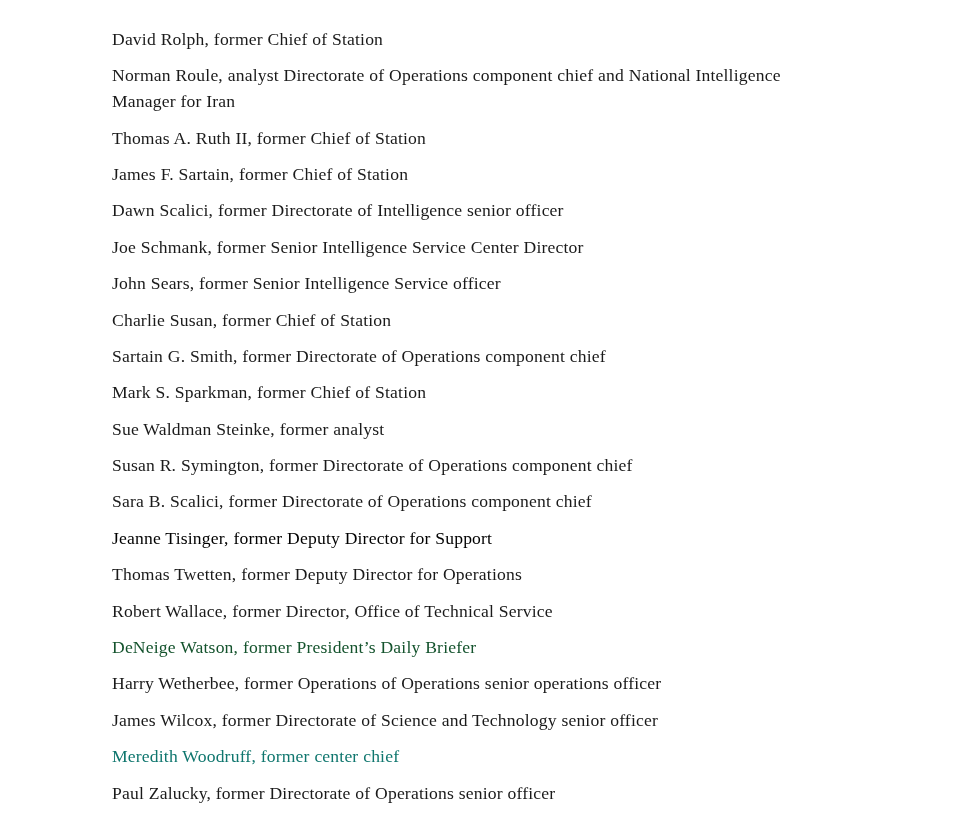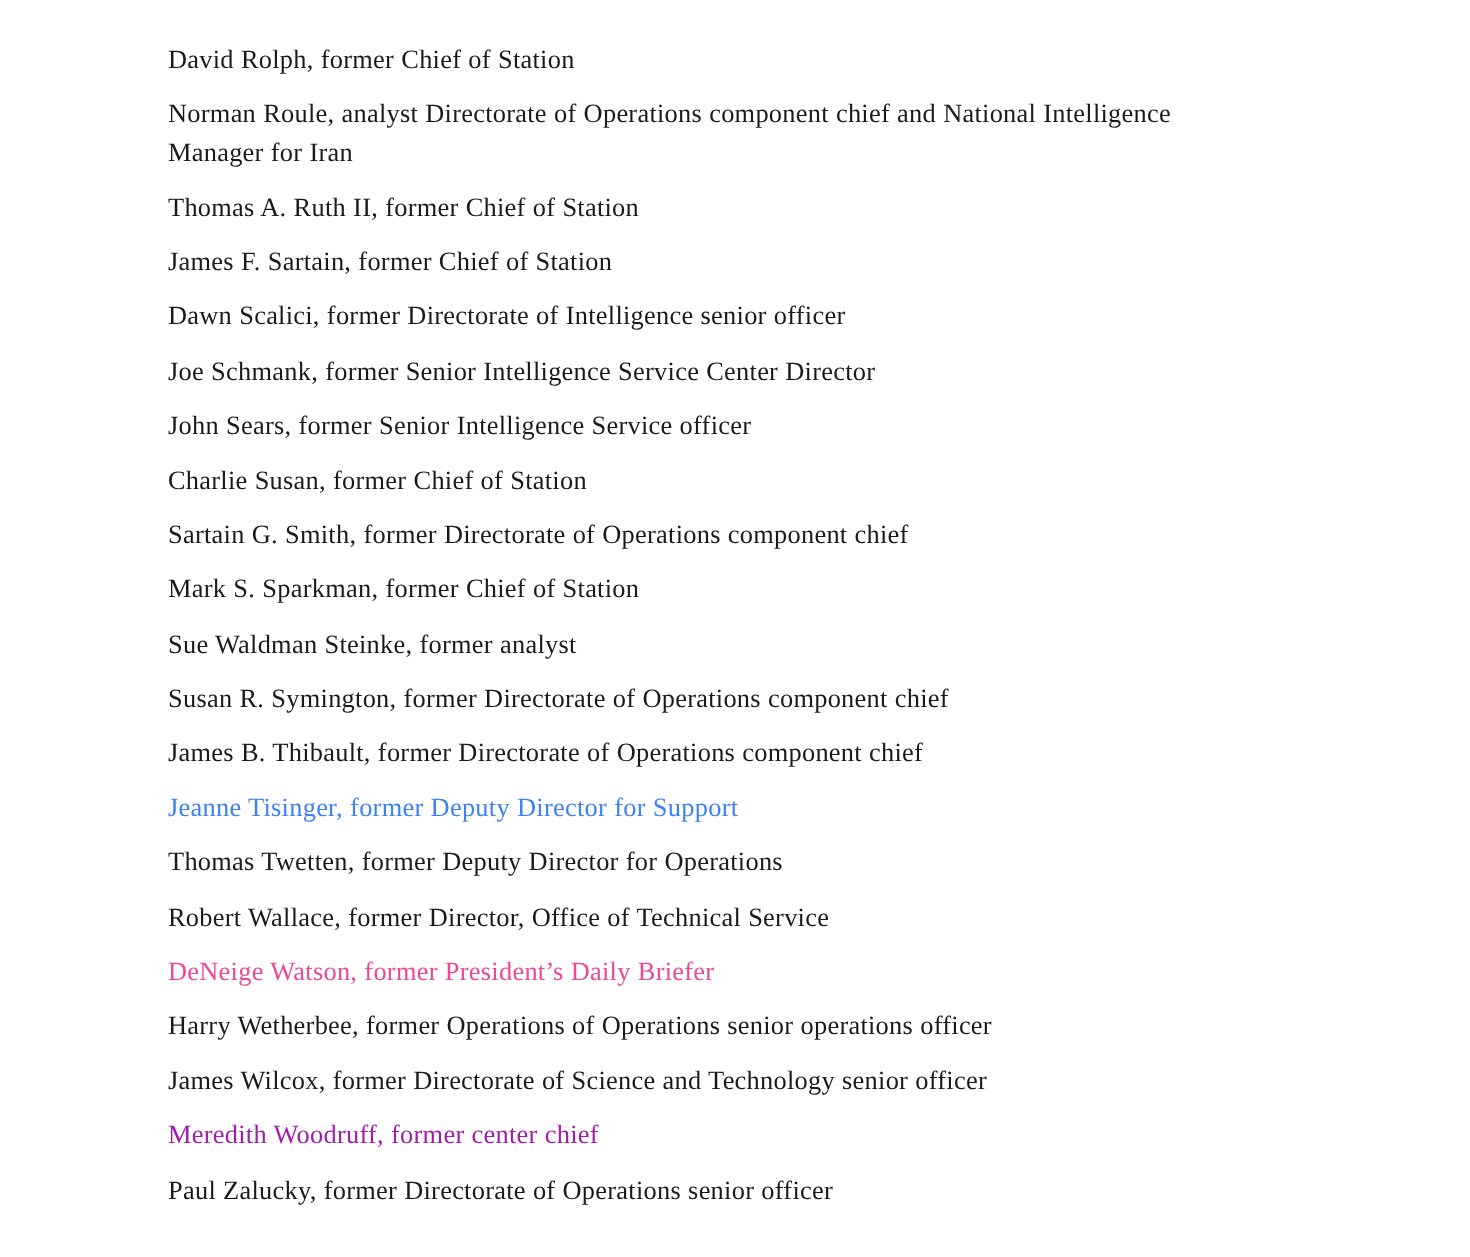--- a/index.html
+++ b/index.html
@@ -54,24 +54,24 @@
     <p class="entry" style="color: rgb(26, 26, 26);">Thomas A. Ruth II, former Chief of Station</p>
     <p class="entry" style="color: rgb(26, 26, 26);">James F. Sartain, former Chief of Station</p>
     <p class="entry" style="color: rgb(26, 26, 26);">Dawn Scalici, former Directorate of Intelligence senior officer</p>
     <p class="entry" style="color: rgb(26, 26, 26);">Joe Schmank, former Senior Intelligence Service Center Director</p>
     <p class="entry" style="color: rgb(26, 26, 26);">John Sears, former Senior Intelligence Service officer</p>
     <p class="entry" style="color: rgb(26, 26, 26);">Charlie Susan, former Chief of Station</p>
     <p class="entry" style="color: rgb(26, 26, 26);">Sartain G. Smith, former Directorate of Operations component chief</p>
     <p class="entry" style="color: rgb(26, 26, 26);">Mark S. Sparkman, former Chief of Station</p>
     <p class="entry" style="color: rgb(26, 26, 26);">Sue Waldman Steinke, former analyst</p>
     <p class="entry" style="color: rgb(26, 26, 26);">Susan R. Symington, former Directorate of Operations component chief</p>
-    <p class="entry" style="color: rgb(26, 26, 26);">James B. Thibault, former Directorate of Operations component chief</p>
-    <p class="entry" style="color: #3b82f6;">Jeanne Tisinger, former Deputy Director for Support</p>
+    <p class="entry" style="color: rgb(26, 26, 26);">Sara B. Scalici, former Directorate of Operations component chief</p>
+    <p class="entry" style="color: #000000;">Jeanne Tisinger, former Deputy Director for Support</p>
     <p class="entry" style="color: rgb(26, 26, 26);">Thomas Twetten, former Deputy Director for Operations</p>
     <p class="entry" style="color: rgb(26, 26, 26);">Robert Wallace, former Director, Office of Technical Service</p>
-    <p class="entry" style="color: #ec4899;">DeNeige Watson, former President’s Daily Briefer</p>
+    <p class="entry" style="color: #14532d;">DeNeige Watson, former President’s Daily Briefer</p>
     <p class="entry" style="color: rgb(26, 26, 26);">Harry Wetherbee, former Operations of Operations senior operations officer</p>
     <p class="entry" style="color: rgb(26, 26, 26);">James Wilcox, former Directorate of Science and Technology senior officer</p>
-    <p class="entry" style="color: #a21caf;">Meredith Woodruff, former center chief</p>
+    <p class="entry" style="color: #0f766e;">Meredith Woodruff, former center chief</p>
     <p class="entry" style="color: rgb(26, 26, 26);">Paul Zalucky, former Directorate of Operations senior officer</p>
 
   </div>
 </div>
 
 </body></html>

